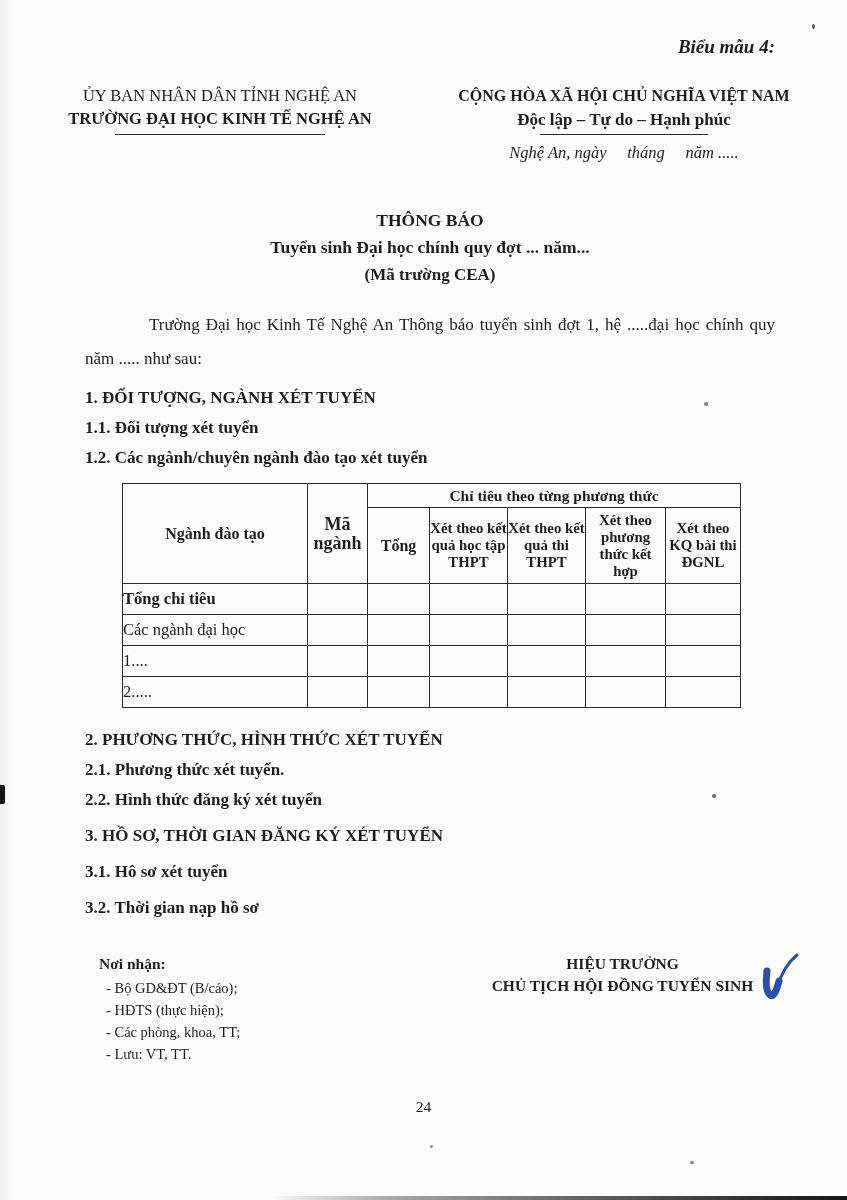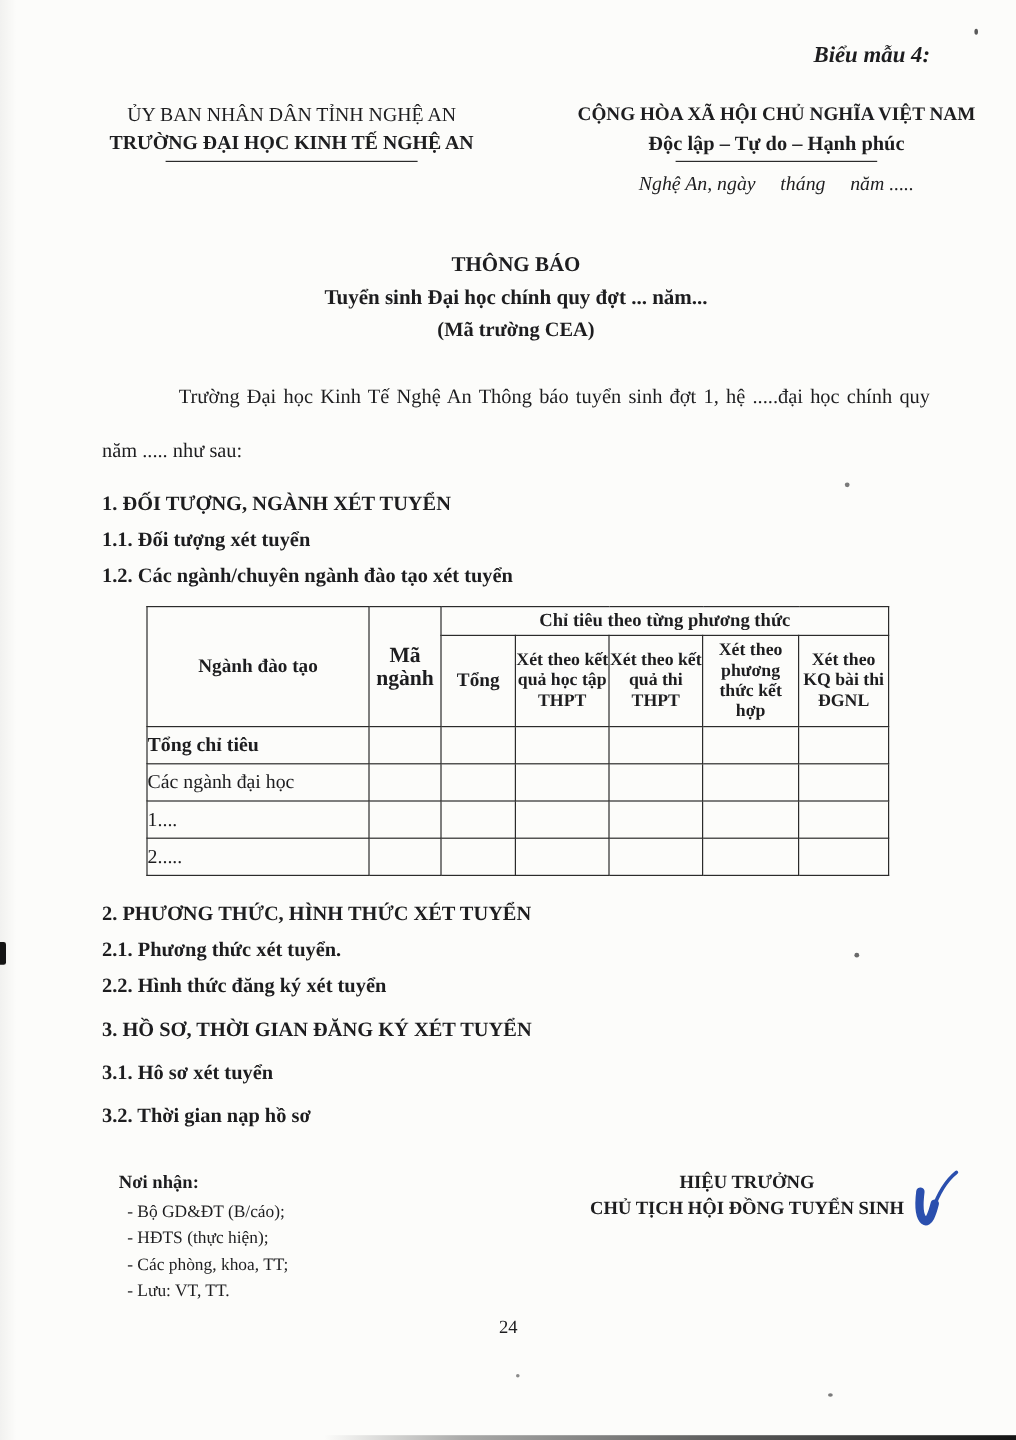--- a/index.html
+++ b/index.html
@@ -17,36 +17,36 @@
   .italic{font-style:italic;}
 
   .form-label{
     padding-top:36px;
     text-align:right;
     font-weight:bold;font-style:italic;
     font-size:19px;
     margin-right:72px;
   }
 
-  .header-row{display:flex;margin-top:26px;padding-left:23px;}
+  .header-row{display:flex;margin-top:26px;}
   .header-left{width:372px;margin-left:34px;text-align:center;font-size:16.5px;line-height:23px;}
   .header-right{width:400px;margin-left:18px;text-align:center;font-size:16.5px;line-height:24px;}
   .rule{height:0;border-bottom:1.5px solid #2b2b2b;margin:4px auto 6px;}
   .rule-left{width:210px;}
   .rule-right{width:168px;margin-top:2px;}
   .so-line{font-size:17px;margin-top:6px;}
   .so-gap{display:inline-block;width:42px;}
   .date-line{font-size:16.5px;white-space:pre;}
 
   .title-block{text-align:center;margin-top:42px;font-weight:bold;font-size:17.5px;line-height:27px;}
   .title-sub{font-size:17px;}
 
   .intro{
     margin:20px 0 0 0;
-    font-size:17px;line-height:45px;
+    font-size:17px;line-height:34px;
     text-indent:64px;text-align:justify;
   }
 
   .section{font-weight:bold;font-size:17px;line-height:30px;}
   .sec-1{margin-top:7px;}
   .sec-2{margin-top:17px;}
   .sec-3{margin-top:5px;line-height:31px;}
 
   table.quota{
     border-collapse:collapse;

